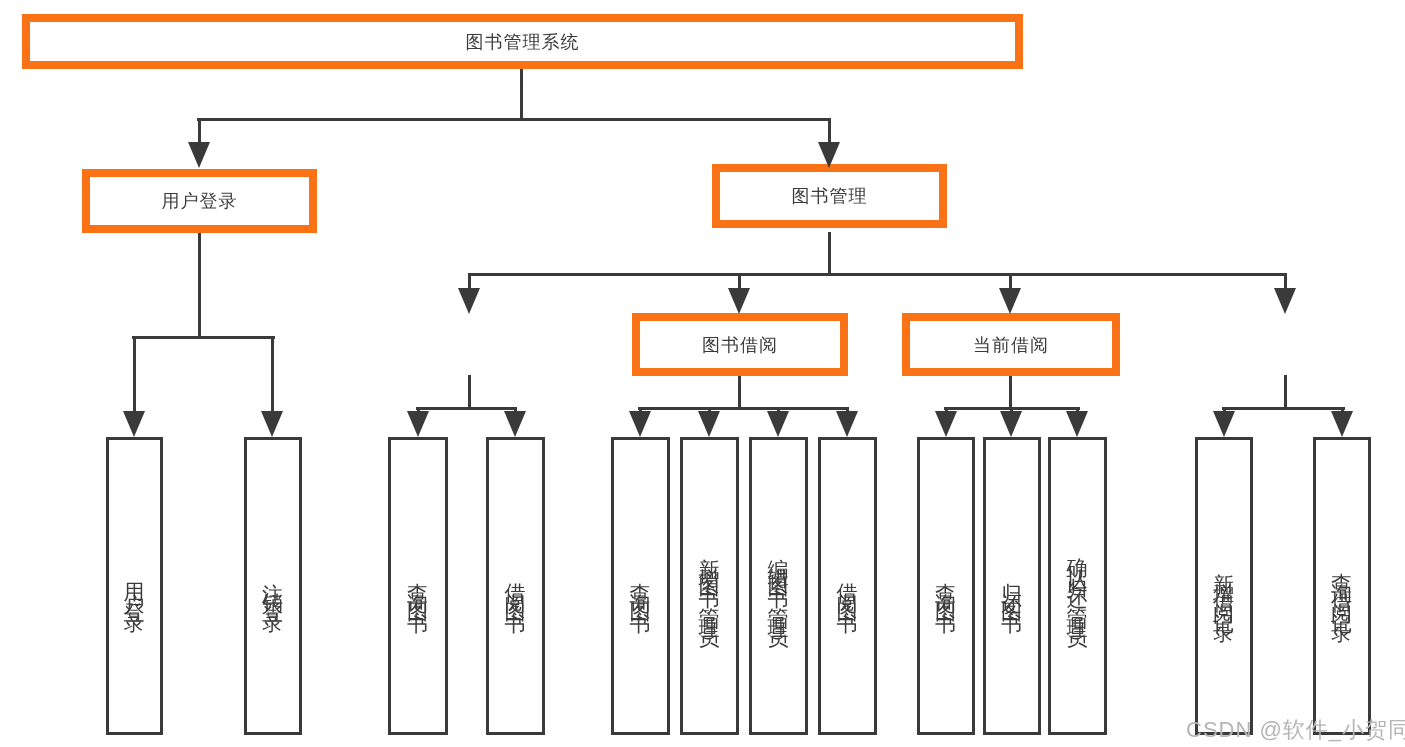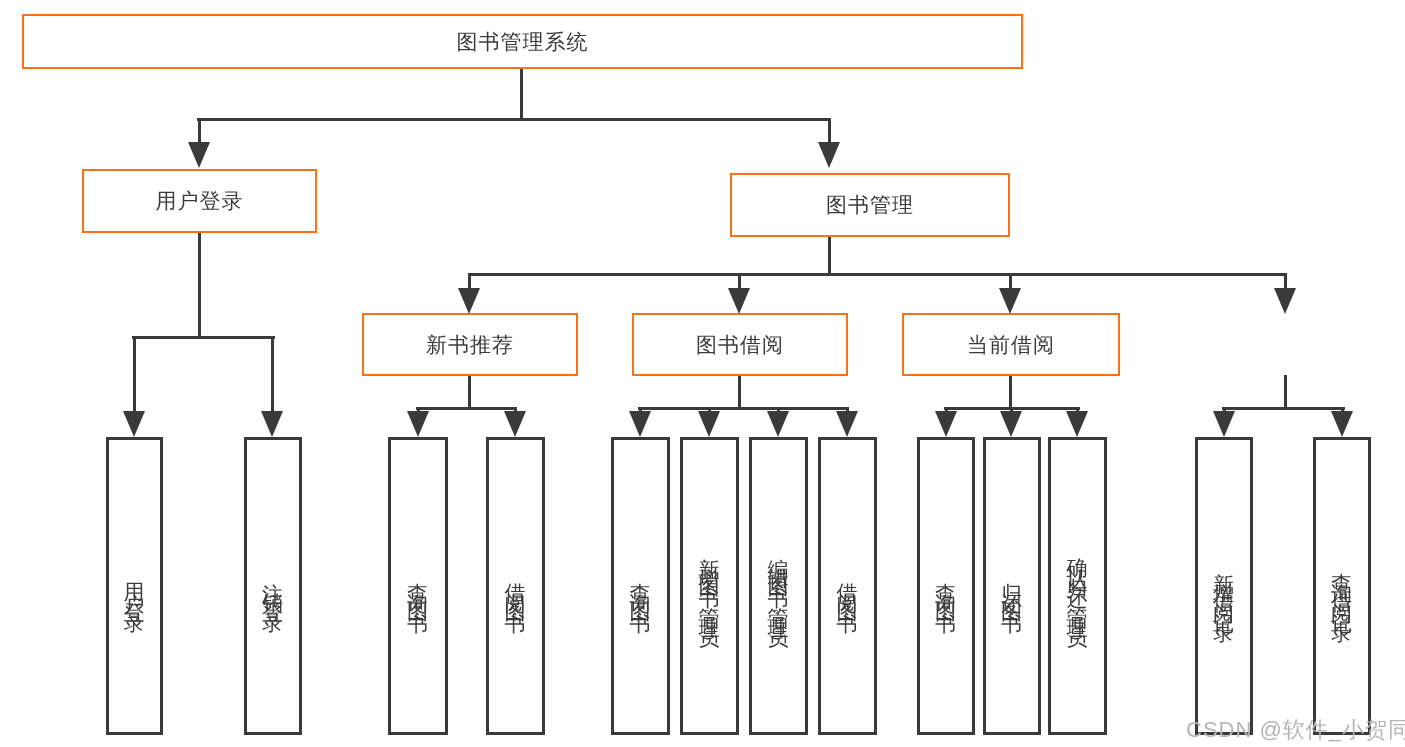--- a/index.html
+++ b/index.html
@@ -8,24 +8,24 @@
     width:1405px;height:747px;
     background:#ffffff;
     font-family:"Liberation Sans","DejaVu Sans",sans-serif;
     overflow:hidden;
   }
   
   .node{
     position:absolute;
     box-sizing:border-box;
     background:#ffffff;
-    border:2px solid #f97316;
+    border:8px solid #f97316;
     display:flex;align-items:center;justify-content:center;
     color:#3b3b3b;
-    font-size:21px;
+    font-size:18px;
     letter-spacing:1px;
     z-index:2;
   }
   .leaf{
     position:absolute;
     box-sizing:border-box;
     background:#ffffff;
     border:3px solid #3a3a3a;
     top:437px;height:298px;
     display:flex;align-items:center;justify-content:center;
@@ -59,21 +59,21 @@
     font-size:22px;
     color:#b5b5b5;
     letter-spacing:1px;
     z-index:4;
     white-space:nowrap;
   }
 
   
   #root        {left:22px;  top:14px;  width:1001px;height:55px;}
   #n-user      {left:82px;  top:169px; width:235px; height:64px;}
-  #n-mgmt      {left:712px; top:173px; width:280px; height:64px;margin-left:18px;}
+  #n-mgmt      {left:712px; top:164px; width:235px; height:64px;}
   #n-newbook   {left:362px; top:313px; width:216px; height:63px;}
   #n-borrow    {left:632px; top:313px; width:216px; height:63px;}
   #n-current   {left:902px; top:313px; width:218px; height:63px;}
   #n-record    {left:1177px;top:313px; width:216px; height:63px;}
 
   #l-ul-login  {left:106px; width:57px;}
   #l-ul-logout {left:244px; width:58px;}
   #l-nb-query  {left:388px; width:60px;}
   #l-nb-borrow {left:486px; width:59px;}
   #l-bb-query  {left:611px; width:59px;}
@@ -161,23 +161,20 @@
     <span>图书管理系统</span>
   </div>
 
   <div class="node" id="n-user">
     <span>用户登录</span>
   </div>
   <div class="node" id="n-mgmt">
     <span>图书管理</span>
   </div>
 
-  <div class="node" id="n-newbook">
-    <span>新书推荐</span>
-  </div>
   <div class="node" id="n-borrow">
     <span>图书借阅</span>
   </div>
   <div class="node" id="n-current">
     <span>当前借阅</span>
   </div>
 
   <div class="leaf" id="l-ul-login">
     <span class="vtext">用户登录</span>
   </div>

